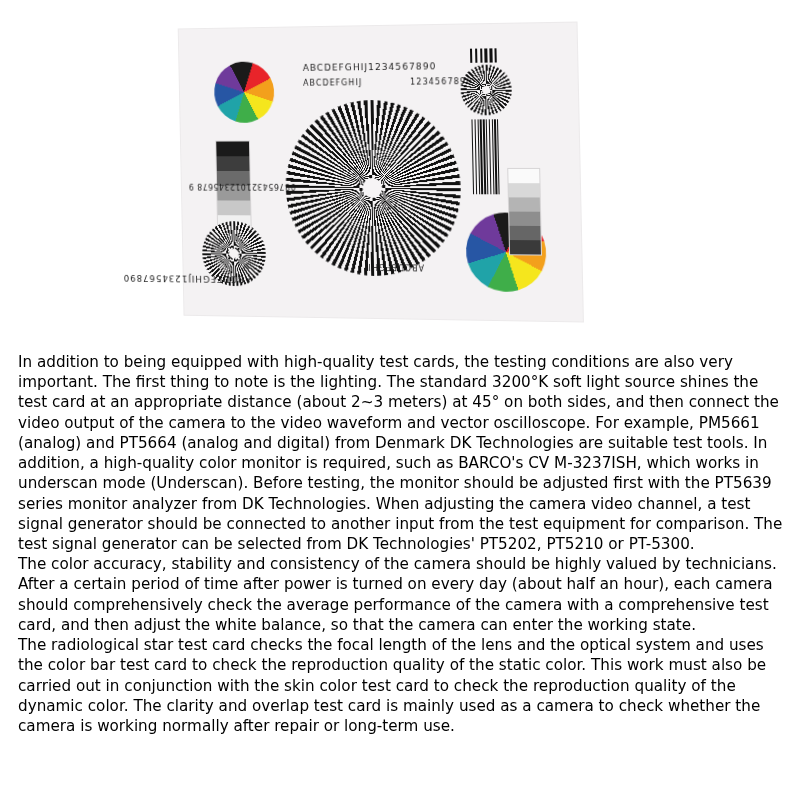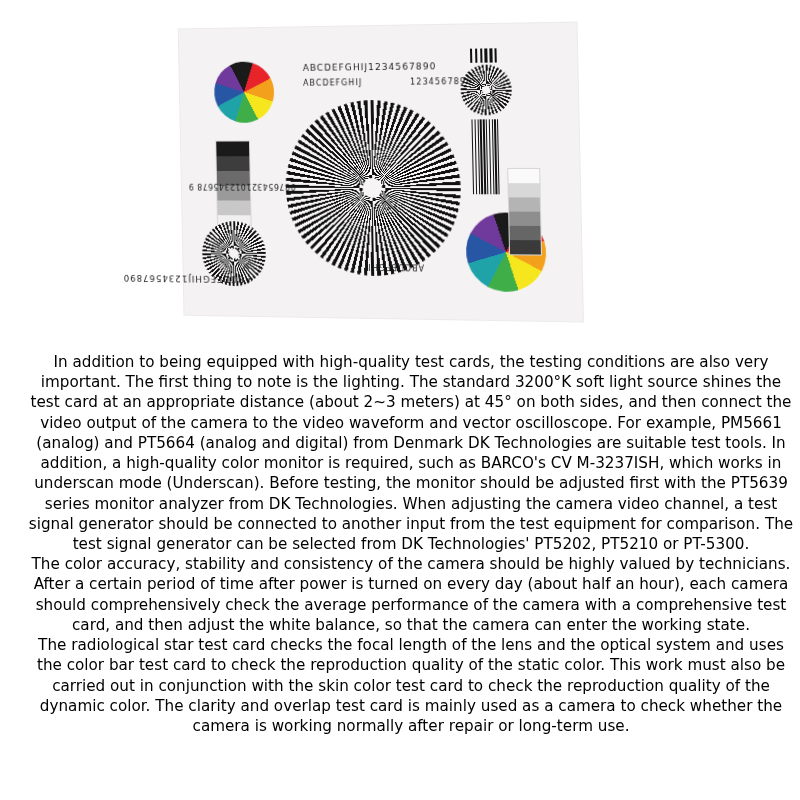--- a/index.html
+++ b/index.html
@@ -139,28 +139,28 @@
   .ct-numline {
     left: 118px; top: 156px; font-size: 8px;
     transform: rotate(180deg);
     transform-origin: left center;
     letter-spacing: 0.6px;
   }
 
   
   .body-text {
     position: absolute;
-    left: 28px;
+    left: 18px;
     top: 352px;
     width: 766px;
     color: #000000;
     font-family: "DejaVu Sans", sans-serif;
     font-size: 15.2px;
     line-height: 1.33;
-    text-align: center;
+    text-align: left;
   }
   .body-text p {
     margin: 0;
   }
 </style>
 </head>
 <body>
 
 <div class="page">
 

